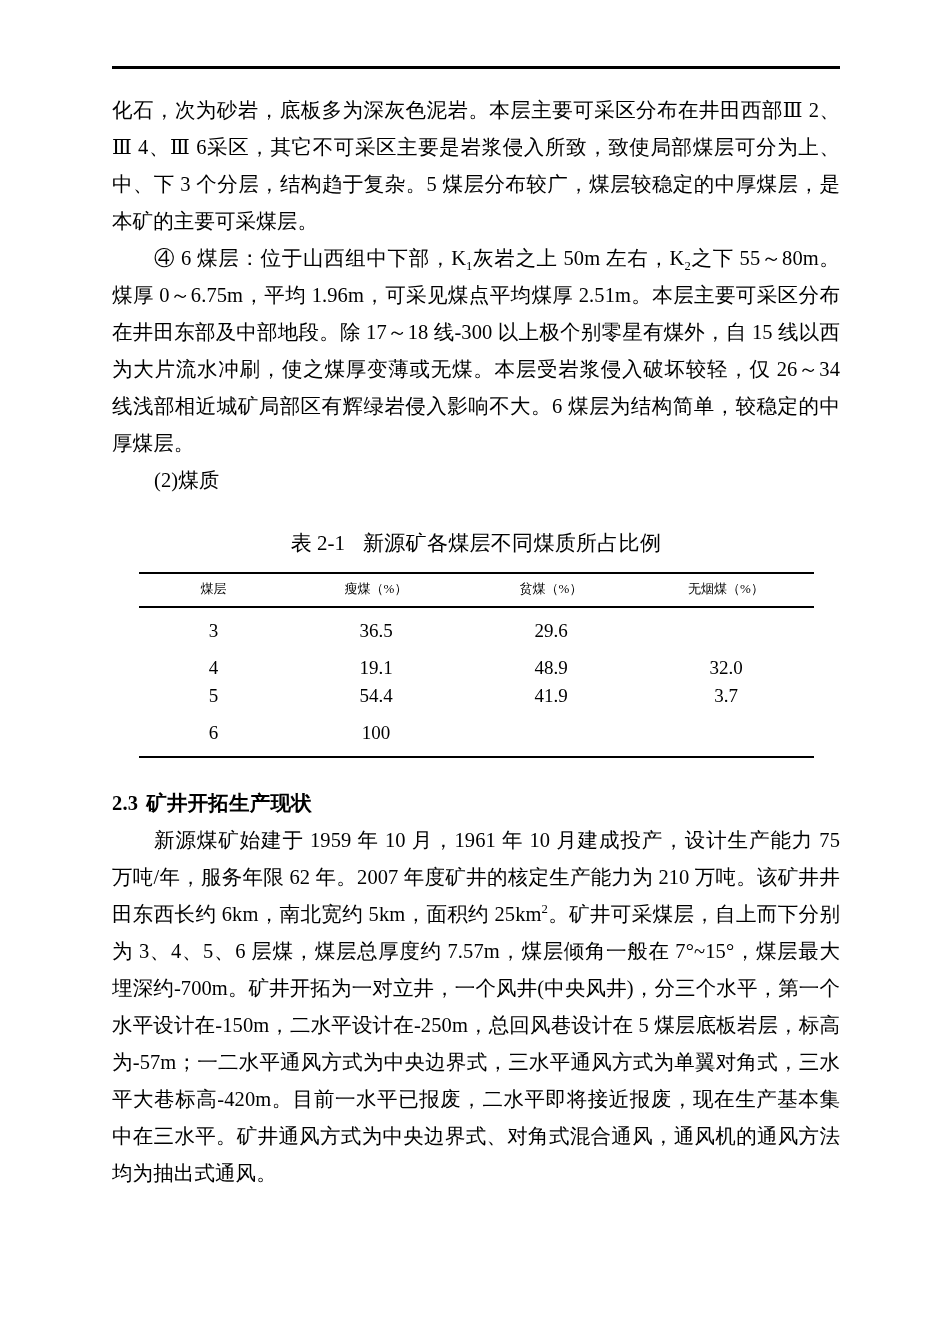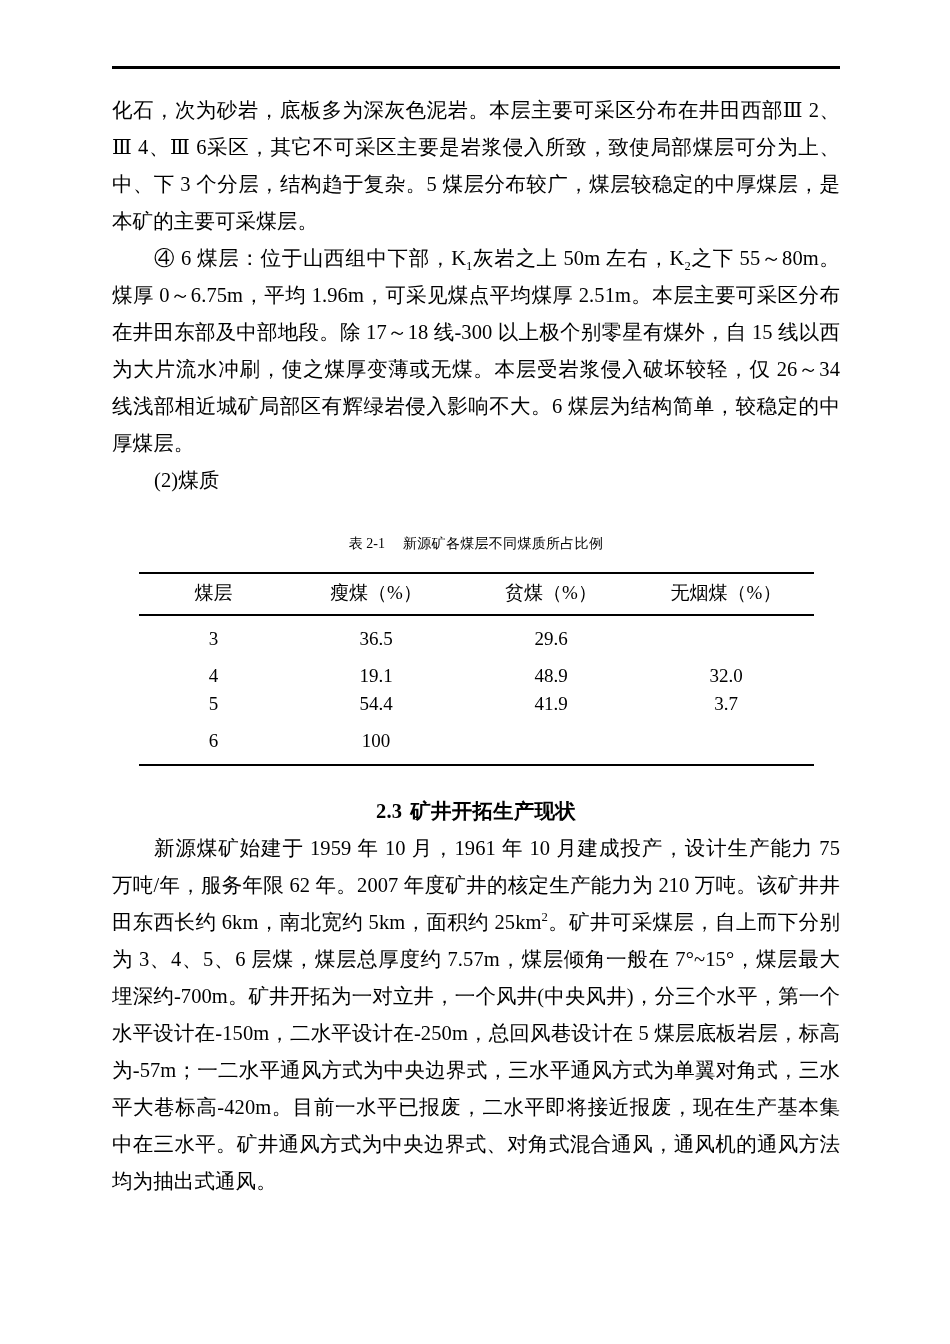--- a/index.html
+++ b/index.html
@@ -63,58 +63,57 @@
     text-indent: 42px;
   }
 
   h2.heading {
     margin: 0;
     font-size: 20.5px;
     line-height: 37px;
     font-weight: bold;
     font-family: "Liberation Sans", "DejaVu Sans", sans-serif;
     letter-spacing: 0.2px;
-    text-align: center;
   }
   .heading .num {
     font-family: "Liberation Serif", "DejaVu Serif", serif;
     font-weight: bold;
     margin-right: 8px;
   }
 
   sub, sup {
     font-size: 0.62em;
     line-height: 0;
   }
 
   
   .table-block {
     margin-top: 30px;
   }
   .table-caption {
     text-align: center;
-    font-size: 14px;
+    font-size: 21px;
     line-height: 29px;
     margin: 0;
   }
   .table-caption .cap-cn { letter-spacing: 0.3px; }
   .table-caption .cap-en { letter-spacing: 0.2px; }
   .cap-gap { display: inline-block; width: 18px; }
 
   table.data {
     margin: 14px auto 0 auto;
     border-collapse: collapse;
     width: 675px;
     font-size: 19px;
   }
   table.data thead th {
     font-weight: normal;
     padding: 6px 0 8px 0;
     text-align: center;
-    font-size: 19px;
+    font-size: 13px;
   }
   table.data tbody td {
     text-align: center;
     padding: 1px 0;
     font-size: 19px;
     line-height: 26px;
   }
   table.data .toprule {
     border-top: 2.5px solid #000;
   }

